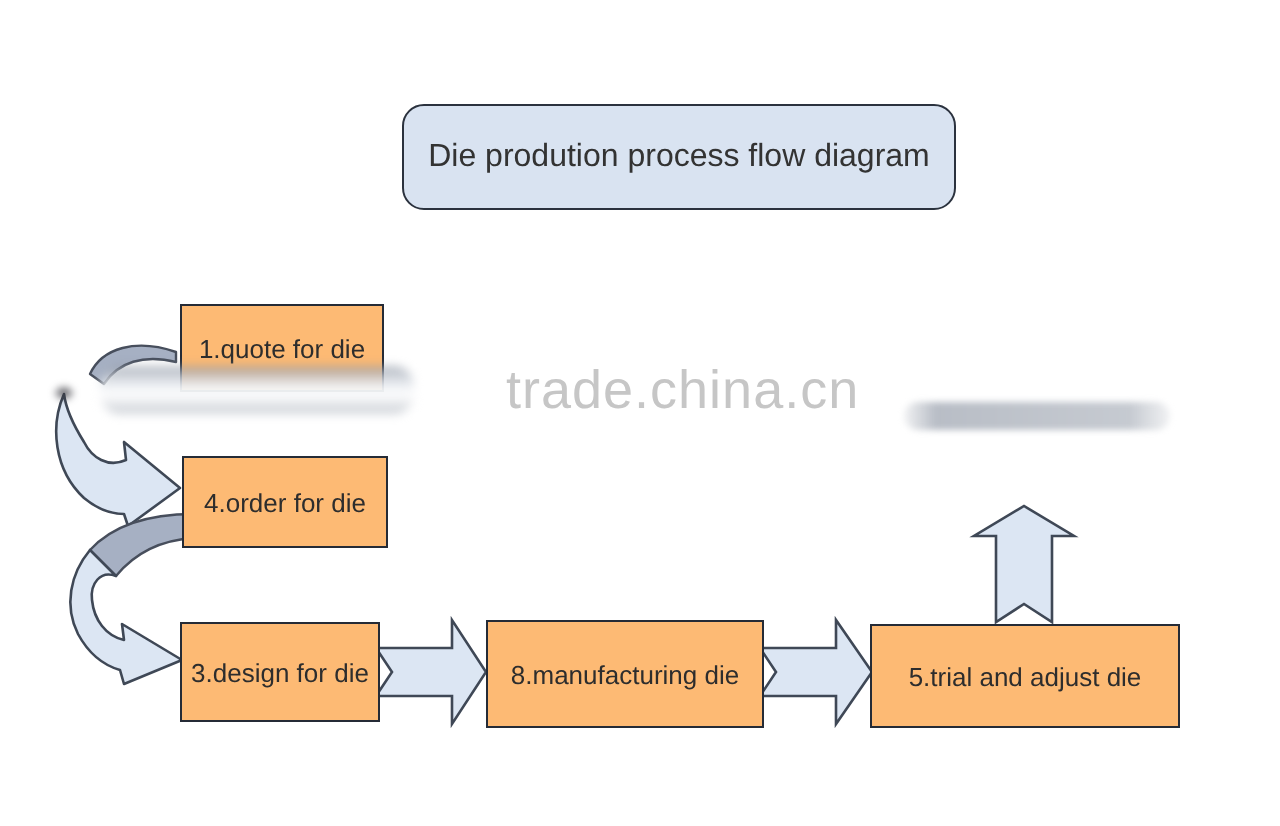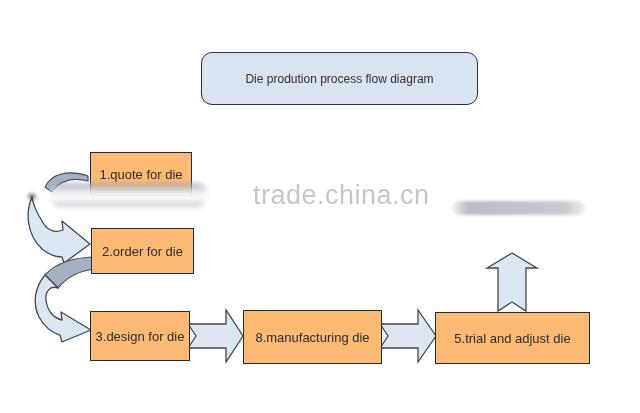--- a/index.html
+++ b/index.html
@@ -20,21 +20,21 @@
     z-index:2;
     white-space:nowrap;
   }
   .title-box{
     position:absolute;
     left:201px;top:52px;width:277px;height:53px;
     background:#d9e3f1;
     border:1.5px solid #2b323e;
     border-radius:11px;
     display:flex;align-items:center;justify-content:center;
-    font-size:12px;color:#333;
+    font-size:16px;color:#333;
     z-index:2;
     box-sizing:border-box;
   }
   #b1{left:90px;top:152px;width:100px;height:42px;}
   #b2{left:91px;top:228px;width:101px;height:44px;}
   #b3{left:90px;top:311px;width:98px;height:48px;}
   #b4{left:243px;top:310px;width:137px;height:52px;}
   #b5{left:435px;top:312px;width:153px;height:50px;}
   #b6{left:460px;top:215px;width:108px;height:38px;}
   .watermark{
@@ -100,21 +100,21 @@
   </svg>
 
   <div class="title-box">
     <span>Die prodution process flow diagram</span>
   </div>
 
   <div id="b1" class="flow-box">
     <span>1.quote for die</span>
   </div>
   <div id="b2" class="flow-box">
-    <span>2.order for die</span>
+    <span>4.order for die</span>
   </div>
   <div id="b3" class="flow-box">
     <span>3.design for die</span>
   </div>
   <div id="b4" class="flow-box">
     <span>8.manufacturing die</span>
   </div>
   <div id="b5" class="flow-box">
     <span>5.trial and adjust die</span>
   </div>

